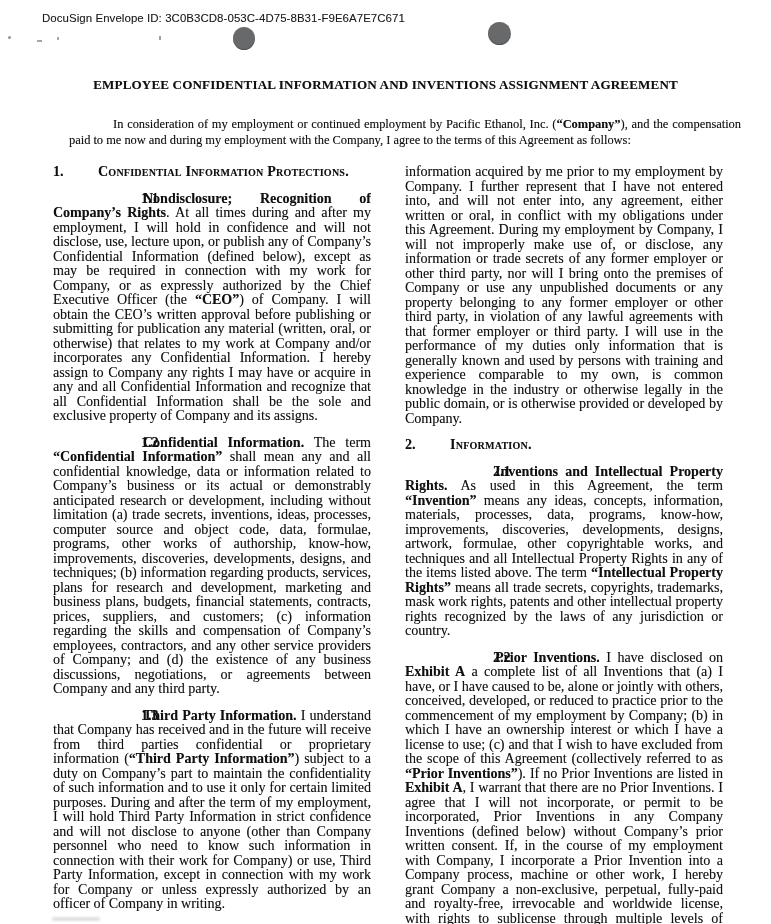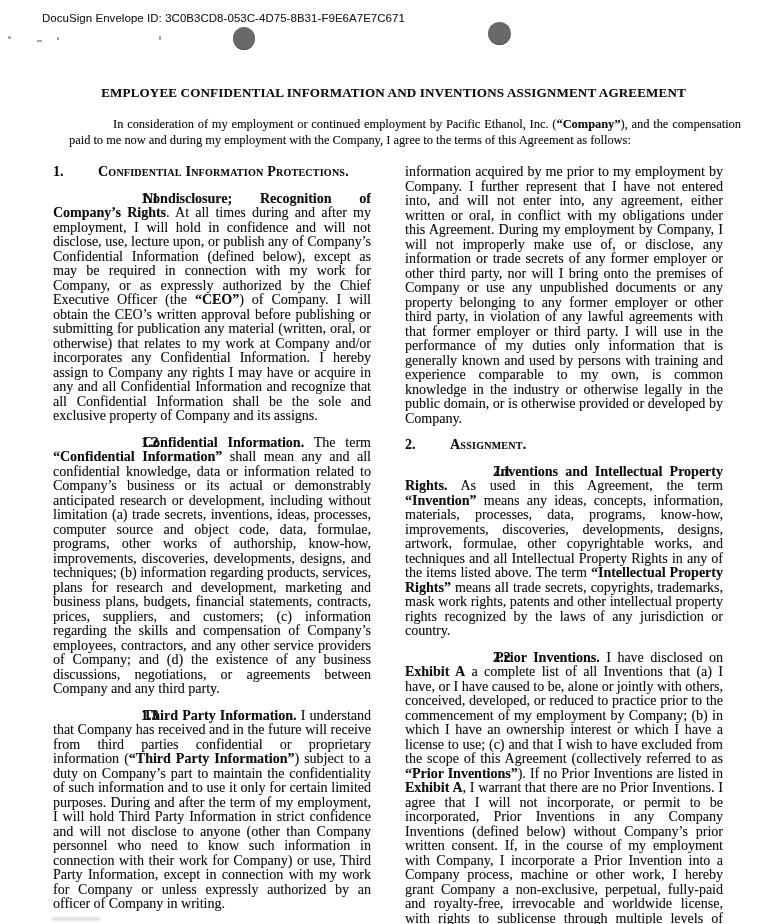--- a/index.html
+++ b/index.html
@@ -28,21 +28,21 @@
   .speck{position:absolute;background:#4d4d4d;}
   .sp1{left:8px;top:36px;width:3px;height:3px;border-radius:50%;opacity:0.6;}
   .sp2{left:37px;top:40px;width:5px;height:2px;opacity:0.5;}
   .sp3{left:57px;top:37px;width:2px;height:3px;opacity:0.5;}
   .sp4{left:159px;top:36px;width:2px;height:4px;opacity:0.55;}
   .smudge-bottom{
     position:absolute;left:52px;top:917px;width:48px;height:4px;
     background:#555;opacity:0.18;border-radius:2px;filter:blur(1px);
   }
   .title{
-    position:absolute;left:40px;width:691px;top:77px;margin:8px;
+    position:absolute;left:40px;width:691px;top:77px;margin:0;
     text-align:center;
     font-size:13px;font-weight:bold;letter-spacing:0.2px;
     text-shadow:0.2px 0.2px 0 rgba(0,0,0,0.35);
   }
   .intro{
     position:absolute;left:53px;width:672px;top:101px;margin:16px;
     font-size:12.4px;line-height:15.6px;
     text-align:justify;text-indent:44px;
     text-shadow:0.2px 0.2px 0 rgba(0,0,0,0.35);
   }
@@ -82,18 +82,18 @@
 
 <div class="col col-left">
     <p class="para sec"><span class="num">1.</span><span class="sc">Confidential Information Protections.</span></p>
     <p class="para p-indent"><span class="pnum">1.1</span><span class="b">Nondisclosure; Recognition of Company’s Rights</span><span>.  At all times during and after my employment, I will hold in confidence and will not disclose, use, lecture upon, or publish any of Company’s Confidential Information (defined below), except as may be required in connection with my work for Company, or as expressly authorized by the Chief Executive Officer (the </span><span class="b">“CEO”</span><span>) of Company.  I will obtain the CEO’s written approval before publishing or submitting for publication any material (written, oral, or otherwise) that relates to my work at Company and/or incorporates any Confidential Information.  I hereby assign to Company any rights I may have or acquire in any and all Confidential Information and recognize that all Confidential Information shall be the sole and exclusive property of Company and its assigns.</span></p>
     <p class="para p-indent"><span class="pnum">1.2</span><span class="b">Confidential Information.</span><span>  The term </span><span class="b">“Confidential Information”</span><span> shall mean any and all confidential knowledge, data or information related to Company’s business or its actual or demonstrably anticipated research or development, including without limitation (a) trade secrets, inventions, ideas, processes, computer source and object code, data, formulae, programs, other works of authorship, know-how, improvements, discoveries, developments, designs, and techniques; (b) information regarding products, services, plans for research and development, marketing and business plans, budgets, financial statements, contracts, prices, suppliers, and customers; (c) information regarding the skills and compensation of Company’s employees, contractors, and any other service providers of Company; and (d) the existence of any business discussions, negotiations, or agreements between Company and any third party.</span></p>
     <p class="para p-indent"><span class="pnum">1.3</span><span class="b">Third Party Information.</span><span>  I understand that Company has received and in the future will receive from third parties confidential or proprietary information (</span><span class="b">“Third Party Information”</span><span>) subject to a duty on Company’s part to maintain the confidentiality of such information and to use it only for certain limited purposes.  During and after the term of my employment, I will hold Third Party Information in strict confidence and will not disclose to anyone (other than Company personnel who need to know such information in connection with their work for Company) or use, Third Party Information, except in connection with my work for Company or unless expressly authorized by an officer of Company in writing.</span></p>
     <p class="para p-indent cut"><span class="pnum">1.1</span><span class="b">No Improper Use of Information of Prior Employers and Others.</span><span>  I represent that my employment by Company does not and will not breach any agreement used any former employer, including any noncompete agreement or any agreement to keep in confidence or refrain from using</span></p>
   </div>
 <div class="col col-right">
     <p class="para"><span>information acquired by me prior to my employment by Company.  I further represent that I have not entered into, and will not enter into, any agreement, either written or oral, in conflict with my obligations under this Agreement.  During my employment by Company, I will not improperly make use of, or disclose, any information or trade secrets of any former employer or other third party, nor will I bring onto the premises of Company or use any unpublished documents or any property belonging to any former employer or other third party, in violation of any lawful agreements with that former employer or third party.  I will use in the performance of my duties only information that is generally known and used by persons with training and experience comparable to my own, is common knowledge in the industry or otherwise legally in the public domain, or is otherwise provided or developed by Company.</span></p>
-    <p class="para sec"><span class="num">2.</span><span class="sc">Assignment.</span></p>
+    <p class="para sec"><span class="num">2.</span><span class="sc">Information.</span></p>
     <p class="para p-indent"><span class="pnum">2.1</span><span class="b">Inventions and Intellectual Property Rights.</span><span>  As used in this Agreement, the term </span><span class="b">“Invention”</span><span> means any ideas, concepts, information, materials, processes, data, programs, know-how, improvements, discoveries, developments, designs, artwork, formulae, other copyrightable works, and techniques and all Intellectual Property Rights in any of the items listed above.  The term </span><span class="b">“Intellectual Property Rights”</span><span> means all trade secrets, copyrights, trademarks, mask work rights, patents and other intellectual property rights recognized by the laws of any jurisdiction or country.</span></p>
     <p class="para p-indent"><span class="pnum">2.2</span><span class="b">Prior Inventions.</span><span>  I have disclosed on </span><span class="b">Exhibit A</span><span> a complete list of all Inventions that (a) I have, or I have caused to be, alone or jointly with others, conceived, developed, or reduced to practice prior to the commencement of my employment by Company; (b) in which I have an ownership interest or which I have a license to use; (c) and that I wish to have excluded from the scope of this Agreement (collectively referred to as </span><span class="b">“Prior Inventions”</span><span>).  If no Prior Inventions are listed in </span><span class="b">Exhibit A</span><span>, I warrant that there are no Prior Inventions.  I agree that I will not incorporate, or permit to be incorporated, Prior Inventions in any Company Inventions (defined below) without Company’s prior written consent. If, in the course of my employment with Company, I incorporate a Prior Invention into a Company process, machine or other work, I hereby grant Company a non-exclusive, perpetual, fully-paid and royalty-free, irrevocable and worldwide license, with rights to sublicense through multiple levels of sublicensees, to reproduce, make derivative works of, distribute, publicly perform, and publicly display in any form or medium, whether now known or later developed, make, have made, use, sell, import, offer for sale, and exercise any and all present or future rights in, such Prior Invention.</span></p>
   </div>
 
 <div class="smudge-bottom"></div>
 
 </body></html>

